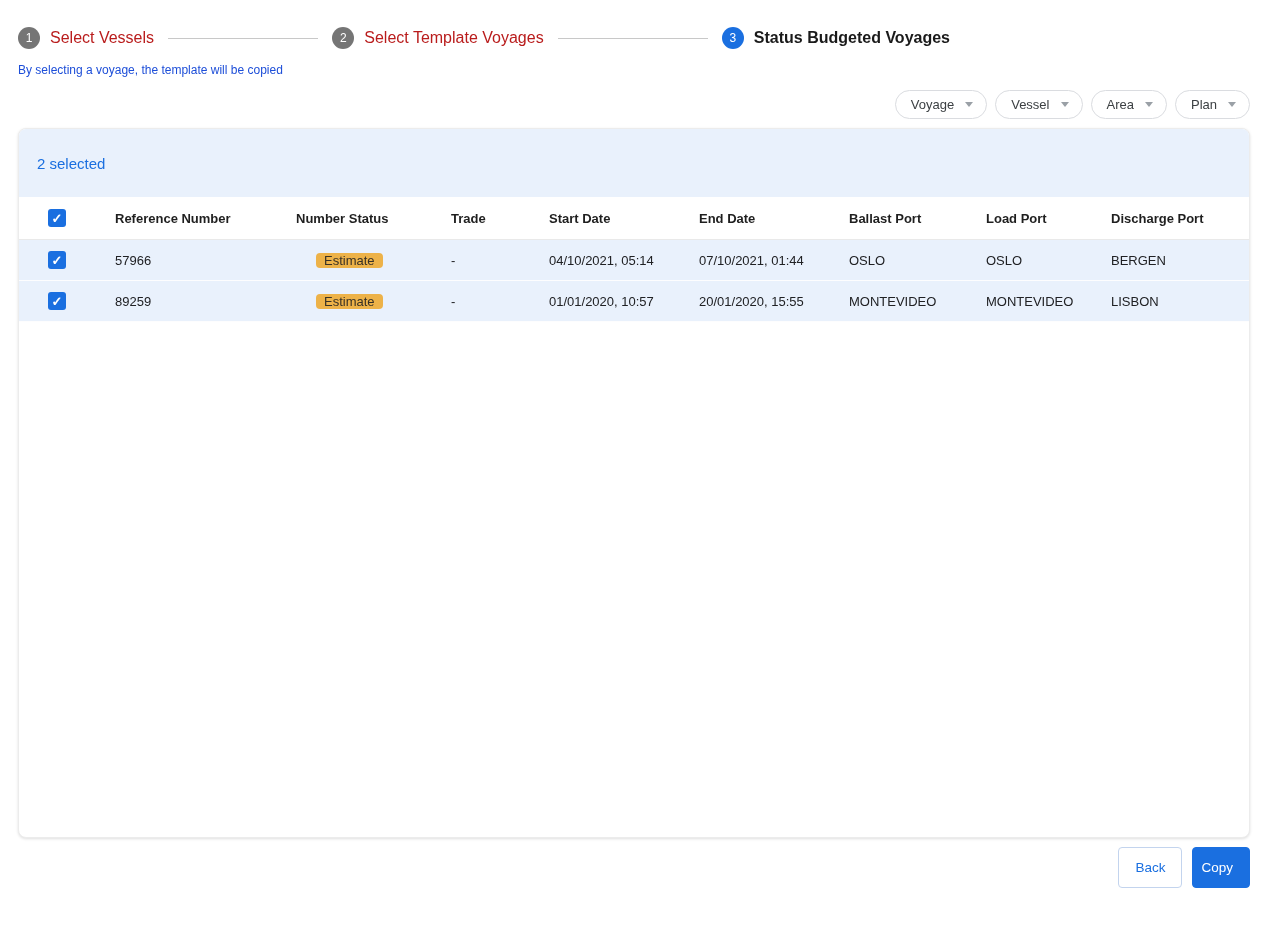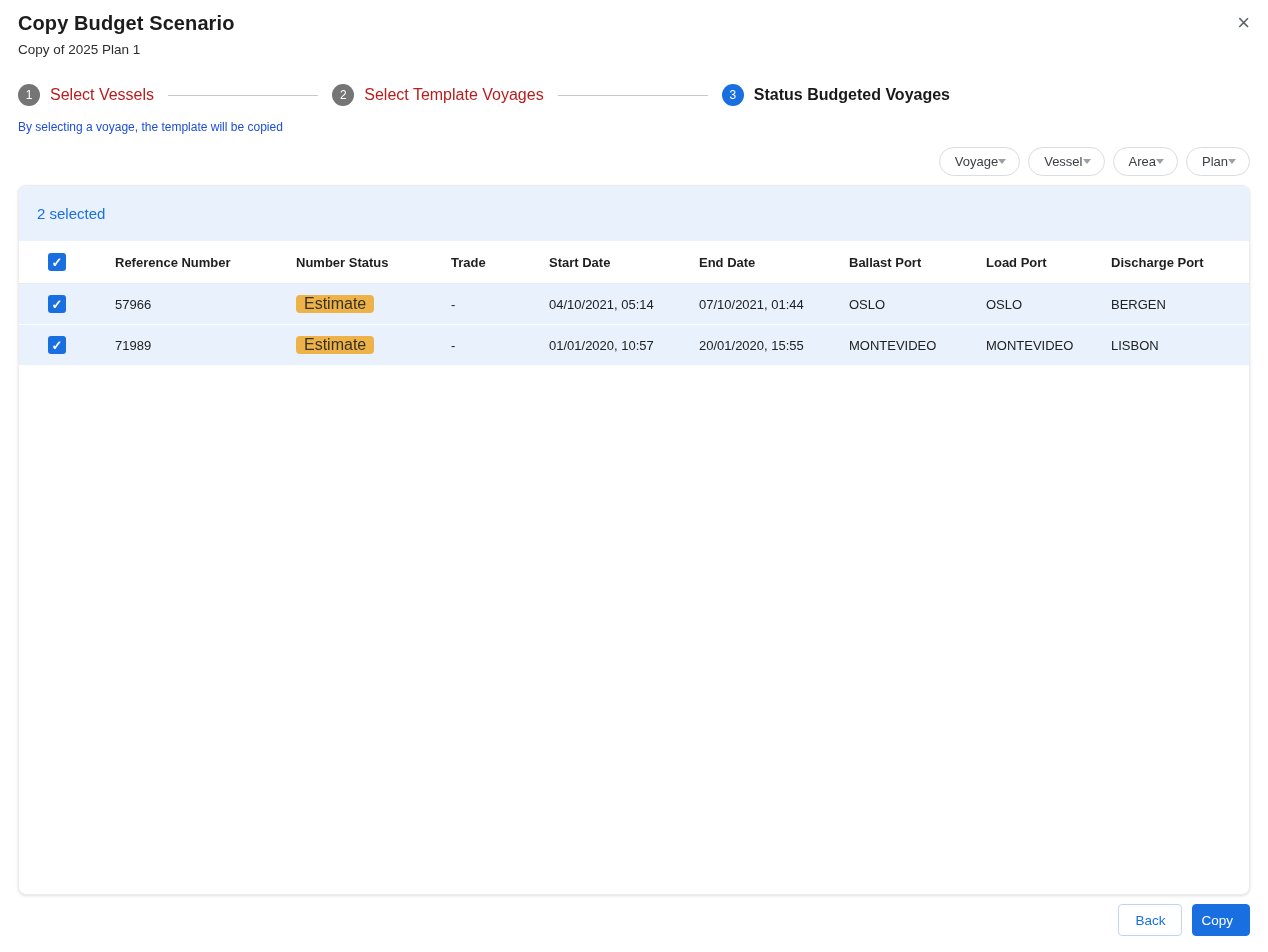--- a/index.html
+++ b/index.html
@@ -39,40 +39,40 @@
   .connector { flex: 1; height: 1px; background: var(--connector-gray); margin: 0 14px; }
   .stepper-tail { flex: 0 0 300px; }
 
   .helper-text { margin-top: 14px; font-size: 12px; color: #1d4ed8; }
 
   
   .filters { margin-top: 13px; display: flex; justify-content: flex-end; gap: 8px; }
   .pill {
     height: 29px; border: 1px solid #dadce0; border-radius: 15px;
     background: #fff; cursor: pointer;
-    display: flex; align-items: center; 
+    display: flex; align-items: center; gap: 11px;
     padding: 0 13px 0 15px;
     font-family: inherit; font-size: 13px; color: #3c4043; font-weight: 500;
   }
   .caret {
     width: 0; height: 0;
     border-left: 4px solid transparent; border-right: 4px solid transparent;
     border-top: 5px solid #9aa0a6;
   }
 
   
   .table-card {
     margin-top: 9px; height: 710px;
     border-radius: 8px;
     border: 1px solid #ececec;
     box-shadow: 0 1px 3px rgba(0,0,0,.13);
     overflow: hidden; background: #fff;
   }
   .banner {
-    height: 55px; background: var(--banner-bg);
+    height: 68px; background: var(--banner-bg);
     display: flex; align-items: center; padding-left: 18px;
     font-size: 15px; color: var(--primary-blue);
   }
   .grid-row {
     display: grid;
     grid-template-columns: 96px 181px 155px 98px 150px 150px 137px 125px 1fr;
     align-items: center;
   }
   .thead {
     height: 43px; background: #fff;
@@ -92,44 +92,39 @@
     display: flex; align-items: center; justify-content: center;
     cursor: pointer;
   }
   .checkbox .check-glyph {
     color: #fff; font-style: normal; font-size: 13px; font-weight: 700; line-height: 1;
   }
   .badge {
     display: inline-block;
     background: var(--estimate-badge-bg);
     color: var(--estimate-badge-text);
-    font-size: 16px; font-weight: 500;
-    padding: 0 8px; border-radius: 4px;
+    font-size: 13px; font-weight: 500;
+    padding: 0 8px; border-radius: 4px; margin-left: 20px;
   }
 
   
   .dlg-footer { margin-top: 9px; display: flex; justify-content: flex-end; gap: 10px; }
   .btn {
-    height: 32px; border-radius: 4px; cursor: pointer;
+    height: 41px; border-radius: 4px; cursor: pointer;
     font-family: inherit; font-size: 13.5px; font-weight: 500;
     padding: 0 16px;
   }
   .btn-back { background: #fff; border: 1px solid #c3d4ee; color: var(--primary-blue); }
   .btn-copy { background: var(--primary-blue); border: 1px solid var(--primary-blue); color: #fff; padding-left: 8px; }
 </style>
 </head>
 <body>
 
 <div class="dialog">
 
-  <div class="dlg-header">
-    <h1 class="dlg-title">Copy Budget Scenario</h1>
-    <div class="dlg-subtitle">Copy of 2025 Plan 1</div>
-    <button class="close-btn">×</button>
-  </div>
 
   <div class="stepper">
     <div class="step">
       <span class="step-circle">1</span>
       <span class="step-label">Select Vessels</span>
     </div>
     <div class="connector"></div>
     <div class="step">
       <span class="step-circle">2</span>
       <span class="step-label">Select Template Voyages</span>
@@ -197,21 +192,21 @@
           <div class="cell">OSLO</div>
           <div class="cell">OSLO</div>
           <div class="cell">BERGEN</div>
         </div>
         <div class="grid-row trow">
           <div class="cell">
             <span class="checkbox">
               <i class="check-glyph">✓</i>
             </span>
           </div>
-          <div class="cell">71989</div>
+          <div class="cell">89259</div>
           <div class="cell"><span class="badge">Estimate</span></div>
           <div class="cell">-</div>
           <div class="cell">01/01/2020, 10:57</div>
           <div class="cell">20/01/2020, 15:55</div>
           <div class="cell">MONTEVIDEO</div>
           <div class="cell">MONTEVIDEO</div>
           <div class="cell">LISBON</div>
         </div>
       </div>
   </div>

